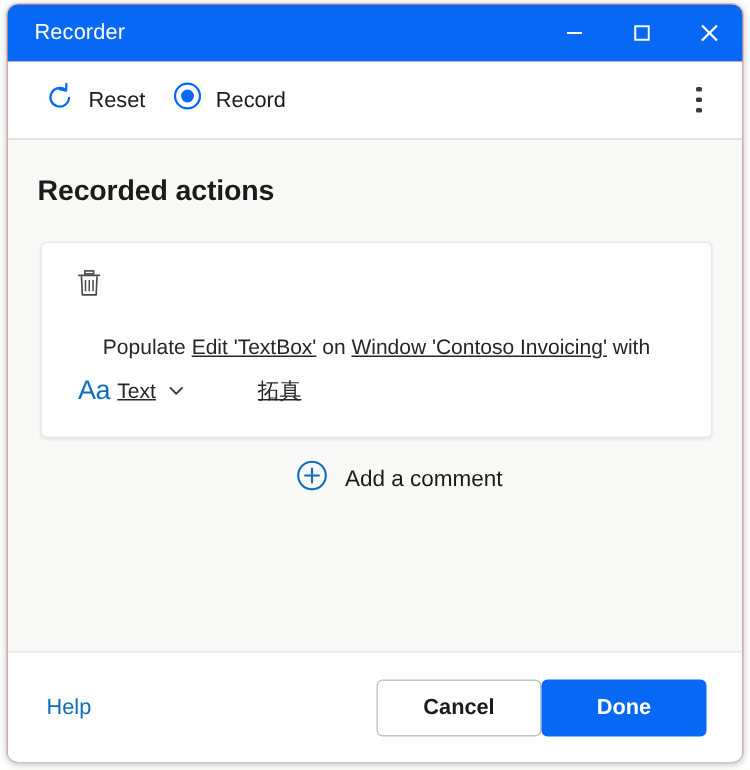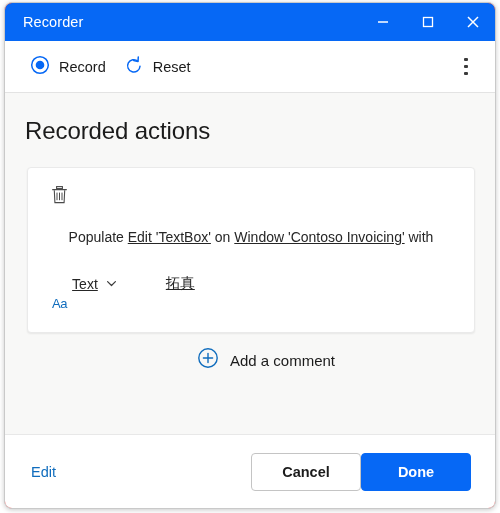--- a/index.html
+++ b/index.html
@@ -103,22 +103,22 @@
   }
 
   
   .body {
     flex: 1 1 auto;
     background: #f8f8f7;
     overflow: hidden;
     position: relative;
   }
   .section-title {
-    font-size: 24px;
-    font-weight: normal;
+    font-size: 19px;
+    font-weight: bold;
     color: #1b1b1b;
     padding: 24px 0 0 20px;
     letter-spacing: -0.1px;
   }
 
   .card {
     margin: 22px 20px 0 22px;
     background: #ffffff;
     border: 1px solid #eaeaea;
     border-radius: 4px;
@@ -169,24 +169,23 @@
   .type-picker {
     display: flex;
     align-items: center;
     gap: 5px;
     padding: 2px 4px 2px 6px;
     border-radius: 3px;
     cursor: default;
   }
   .aa-icon {
     color: #0f6cbd;
-    font-size: 13px;
+    font-size: 18px;
     line-height: 1;
     letter-spacing: -0.4px;
-    margin-top: 40px;
   }
   .type-label {
     font-size: 14px;
     color: #262626;
     text-decoration: underline;
   }
   .chev {
     display: inline-flex;
     align-items: center;
     padding-left: 2px;
@@ -287,35 +286,35 @@
           </svg>
       </span>
     </div>
   </div>
 
   <div class="toolbar">
 
     <div class="tb-item">
       <span>
         <svg width="20" height="20" viewBox="0 0 20 20">
+          <path d="M16 11.2a6.2 6.2 0 1 1-2.2-5.1" fill="none" stroke="#0668f5" stroke-width="1.5" stroke-linecap="round"></path>
+          <path d="M14.3 1.9 L14.0 6.4 L9.6 5.4" fill="none" stroke="#0668f5" stroke-width="1.5" stroke-linecap="round" stroke-linejoin="round"></path>
+        </svg>
+      </span>
+      <span class="tb-label">Reset</span>
+    </div>
+
+    <div class="tb-item">
+      <span>
+        <svg width="20" height="20" viewBox="0 0 20 20">
           <circle cx="10" cy="10" r="8.3" fill="none" stroke="#0668f5" stroke-width="1.5"></circle>
           <circle cx="10" cy="10" r="4.3" fill="#0668f5"></circle>
         </svg>
       </span>
       <span class="tb-label">Record</span>
-    </div>
-
-    <div class="tb-item">
-      <span>
-        <svg width="20" height="20" viewBox="0 0 20 20">
-          <path d="M16 11.2a6.2 6.2 0 1 1-2.2-5.1" fill="none" stroke="#0668f5" stroke-width="1.5" stroke-linecap="round"></path>
-          <path d="M14.3 1.9 L14.0 6.4 L9.6 5.4" fill="none" stroke="#0668f5" stroke-width="1.5" stroke-linecap="round" stroke-linejoin="round"></path>
-        </svg>
-      </span>
-      <span class="tb-label">Reset</span>
     </div>
 
     <div class="tb-spacer"></div>
 
     <div class="kebab">
       <span></span>
       <span></span>
       <span></span>
     </div>
   </div>
@@ -371,19 +370,19 @@
           <line x1="11" y1="6.4" x2="11" y2="15.6" stroke="#0f6cbd" stroke-width="1.4" stroke-linecap="round"></line>
           <line x1="6.4" y1="11" x2="15.6" y2="11" stroke="#0f6cbd" stroke-width="1.4" stroke-linecap="round"></line>
         </svg>
       </span>
       <span class="add-comment-label">Add a comment</span>
     </div>
 
   </div>
 
   <div class="footer">
-    <div class="help-link">Edit</div>
+    <div class="help-link">Help</div>
     <div class="footer-spacer"></div>
     <div class="btn btn-secondary">Cancel</div>
     <div class="btn btn-primary">Done</div>
   </div>
 
 </div>
 
 </body></html>

